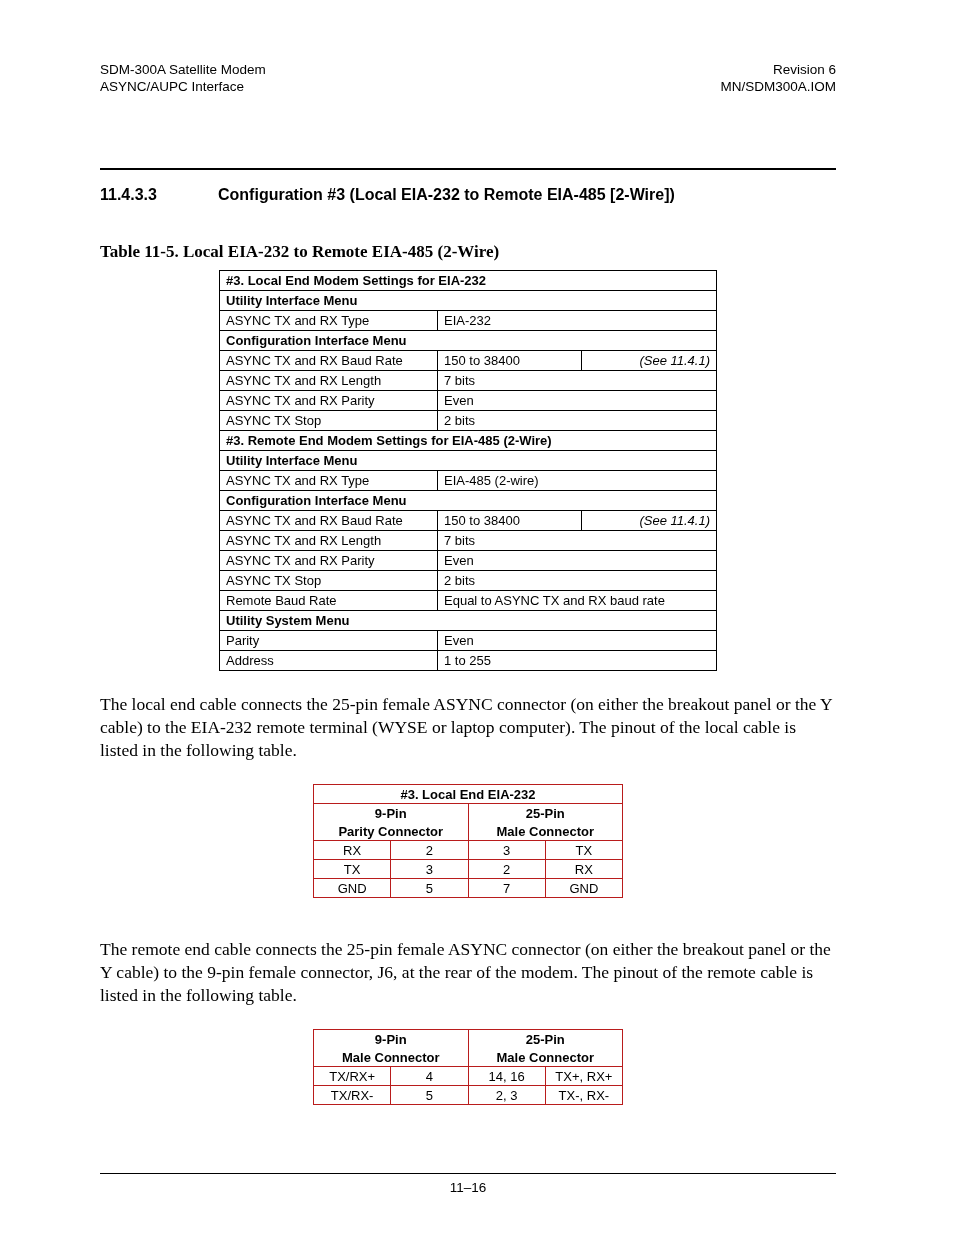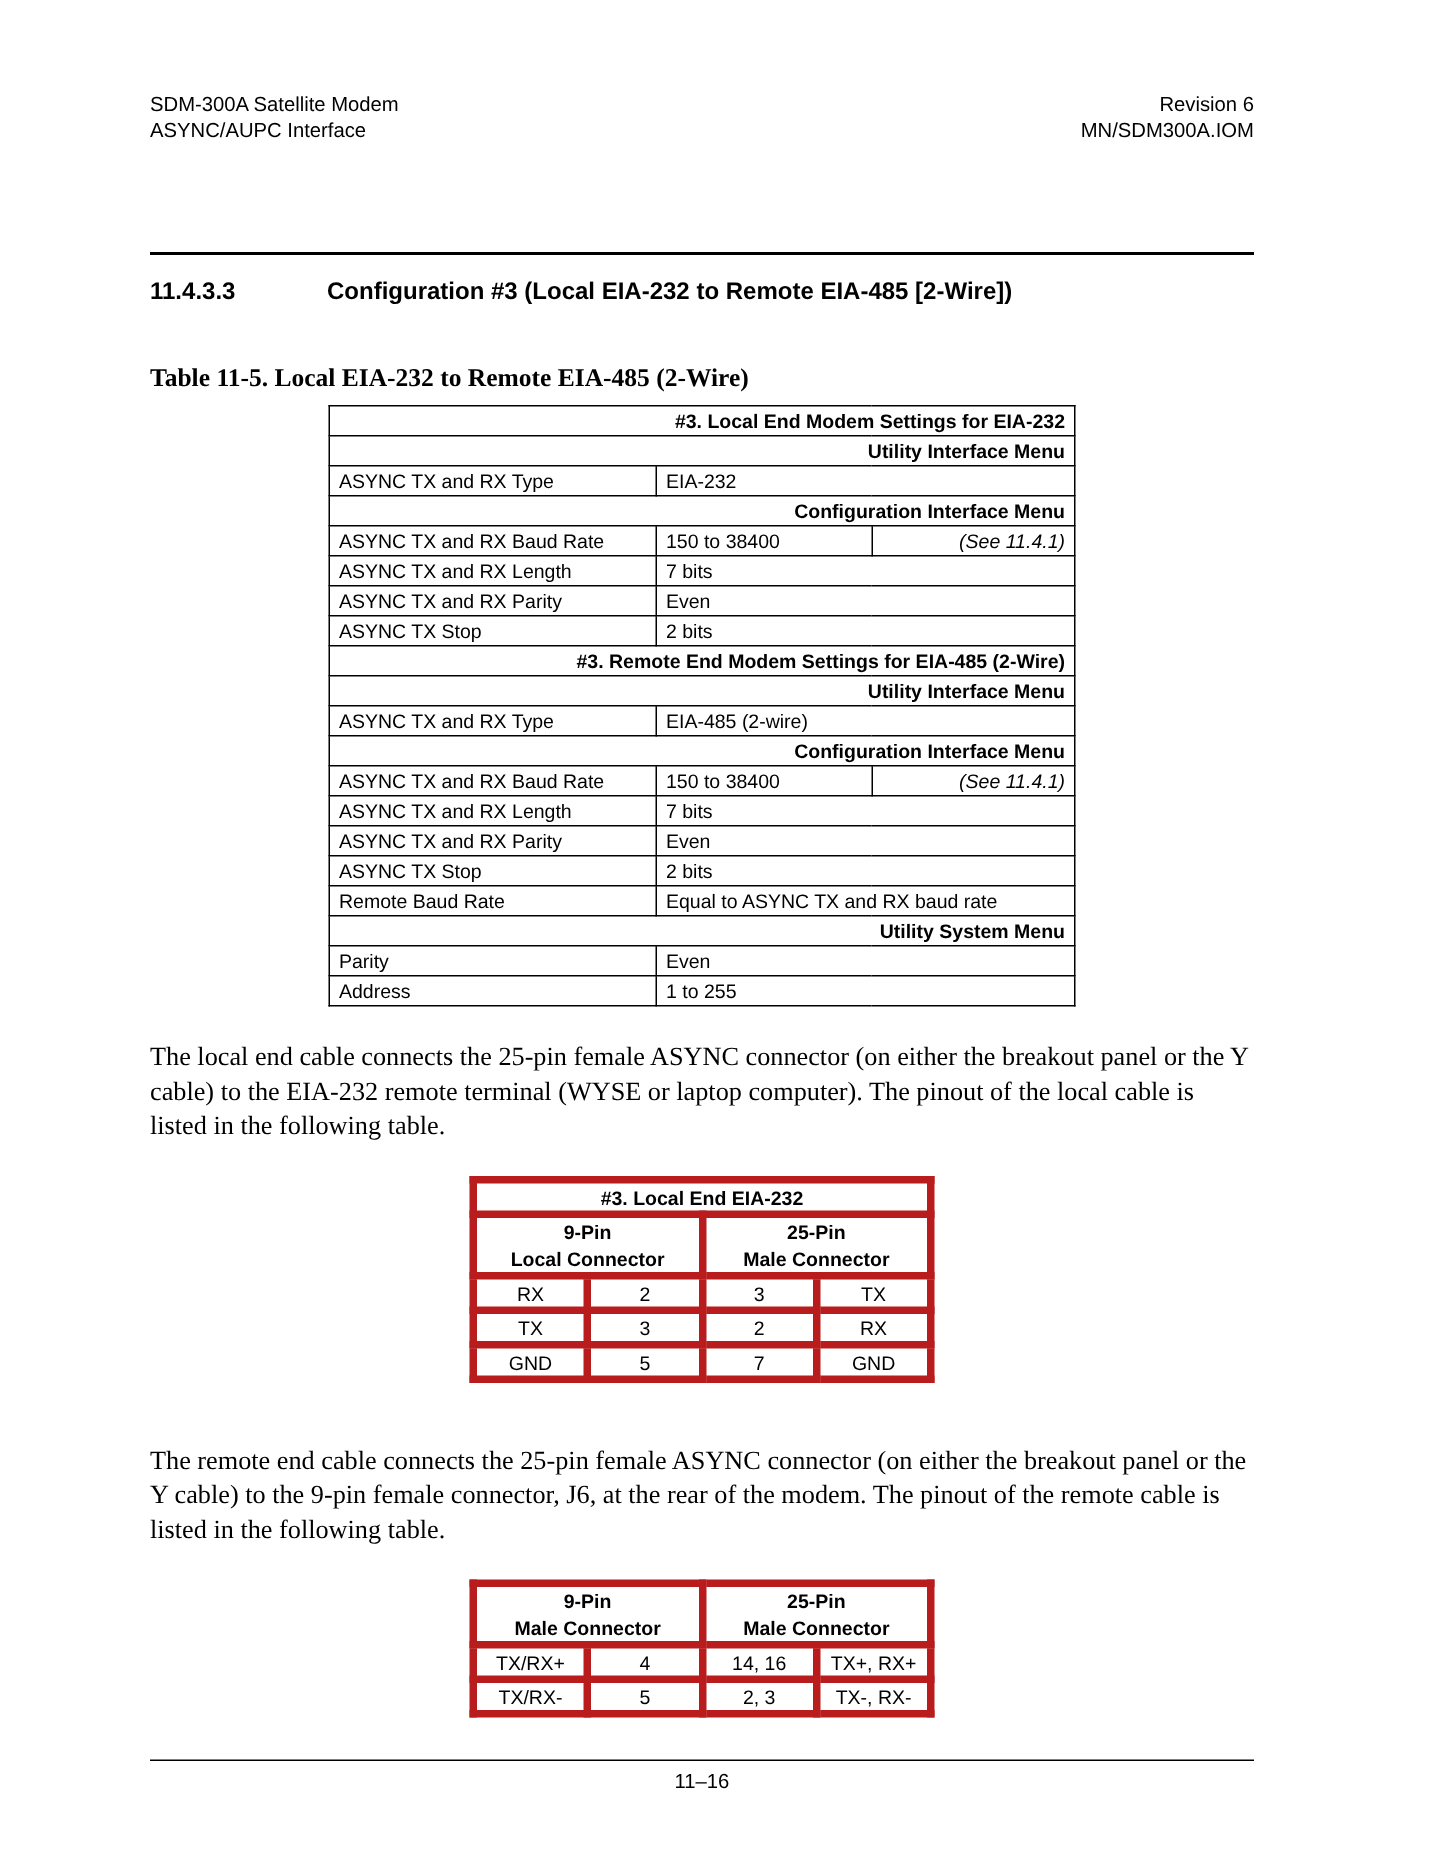--- a/index.html
+++ b/index.html
@@ -53,21 +53,21 @@
   }
   table.settings td, table.settings th {
     border: 1px solid #000;
     padding: 1px 6px 1px 6px;
     text-align: left;
     vertical-align: middle;
     height: 17px;
   }
   table.settings .bold-center {
     font-weight: bold;
-    text-align: right;
+    text-align: left;
   }
   table.settings .ref {
     font-style: italic;
     text-align: right;
     white-space: nowrap;
   }
   table.settings .c1 { width: 205px; }
   .para {
     font-family: "Times New Roman", Times, serif;
     font-size: 17.5px;
@@ -76,21 +76,21 @@
     text-align: left;
   }
   table.pinout {
     border-collapse: collapse;
     margin: 0 auto 40px auto;
     font-family: Arial, Helvetica, sans-serif;
     font-size: 13px;
     width: 310px;
   }
   table.pinout td, table.pinout th {
-    border: 5px solid #b91c1c;
+    border: 1px solid #b91c1c;
     padding: 1px 4px;
     text-align: center;
     vertical-align: middle;
     height: 16px;
   }
   table.pinout .bold-center { font-weight: bold; text-align: center; }
   .footer {
     position: absolute;
     left: 0; right: 0;
     bottom: 40px;
@@ -213,21 +213,21 @@
   <table class="pinout">
     <tbody>
         <tr>
           <td colspan="4" class="bold-center">#3. Local End EIA-232</td>
         </tr>
     <tr>
       <td colspan="2" class="bold-center" style="border-bottom:none">9-Pin</td>
       <td colspan="2" class="bold-center" style="border-bottom:none">25-Pin</td>
     </tr>
     <tr>
-      <td colspan="2" class="bold-center" style="border-top:none">Local Connector</td>
+      <td colspan="2" class="bold-center" style="border-top:none">Parity Connector</td>
       <td colspan="2" class="bold-center" style="border-top:none">Male Connector</td>
     </tr>
     <tr>
       <td style="width:25%">RX</td>
       <td style="width:25%">2</td>
       <td style="width:25%">3</td>
       <td style="width:25%">TX</td>
     </tr>
     <tr>
       <td>TX</td>

